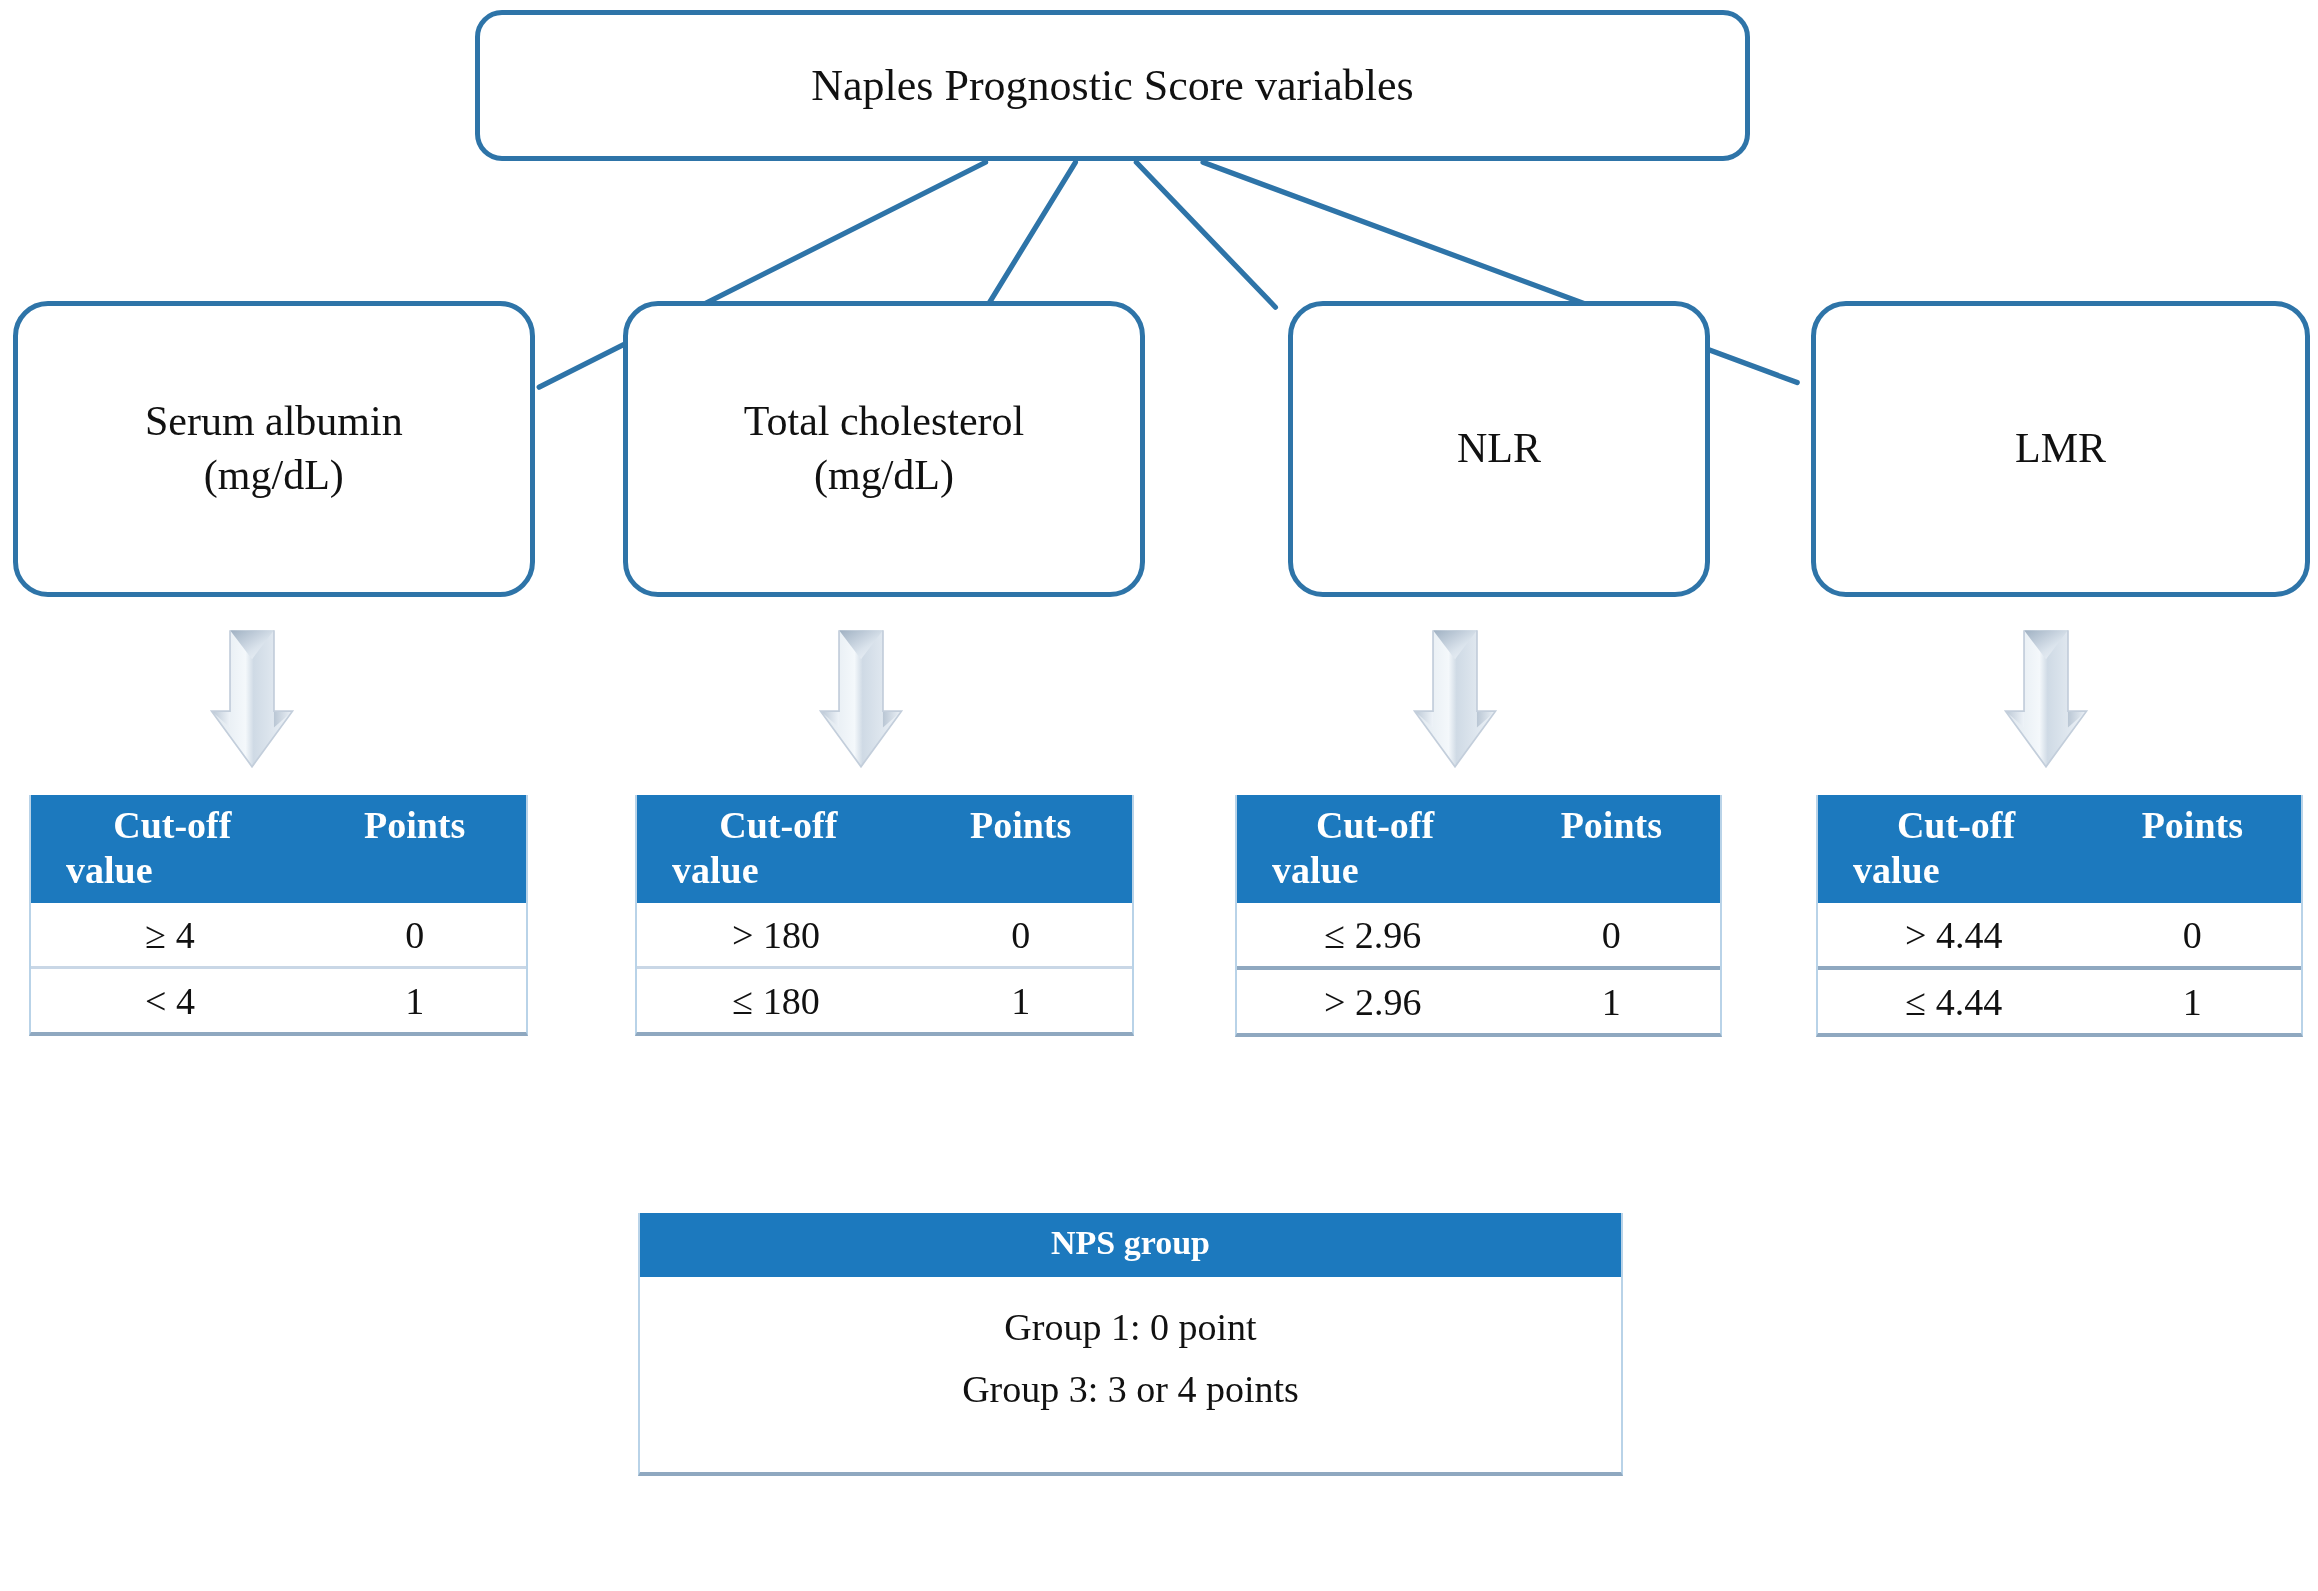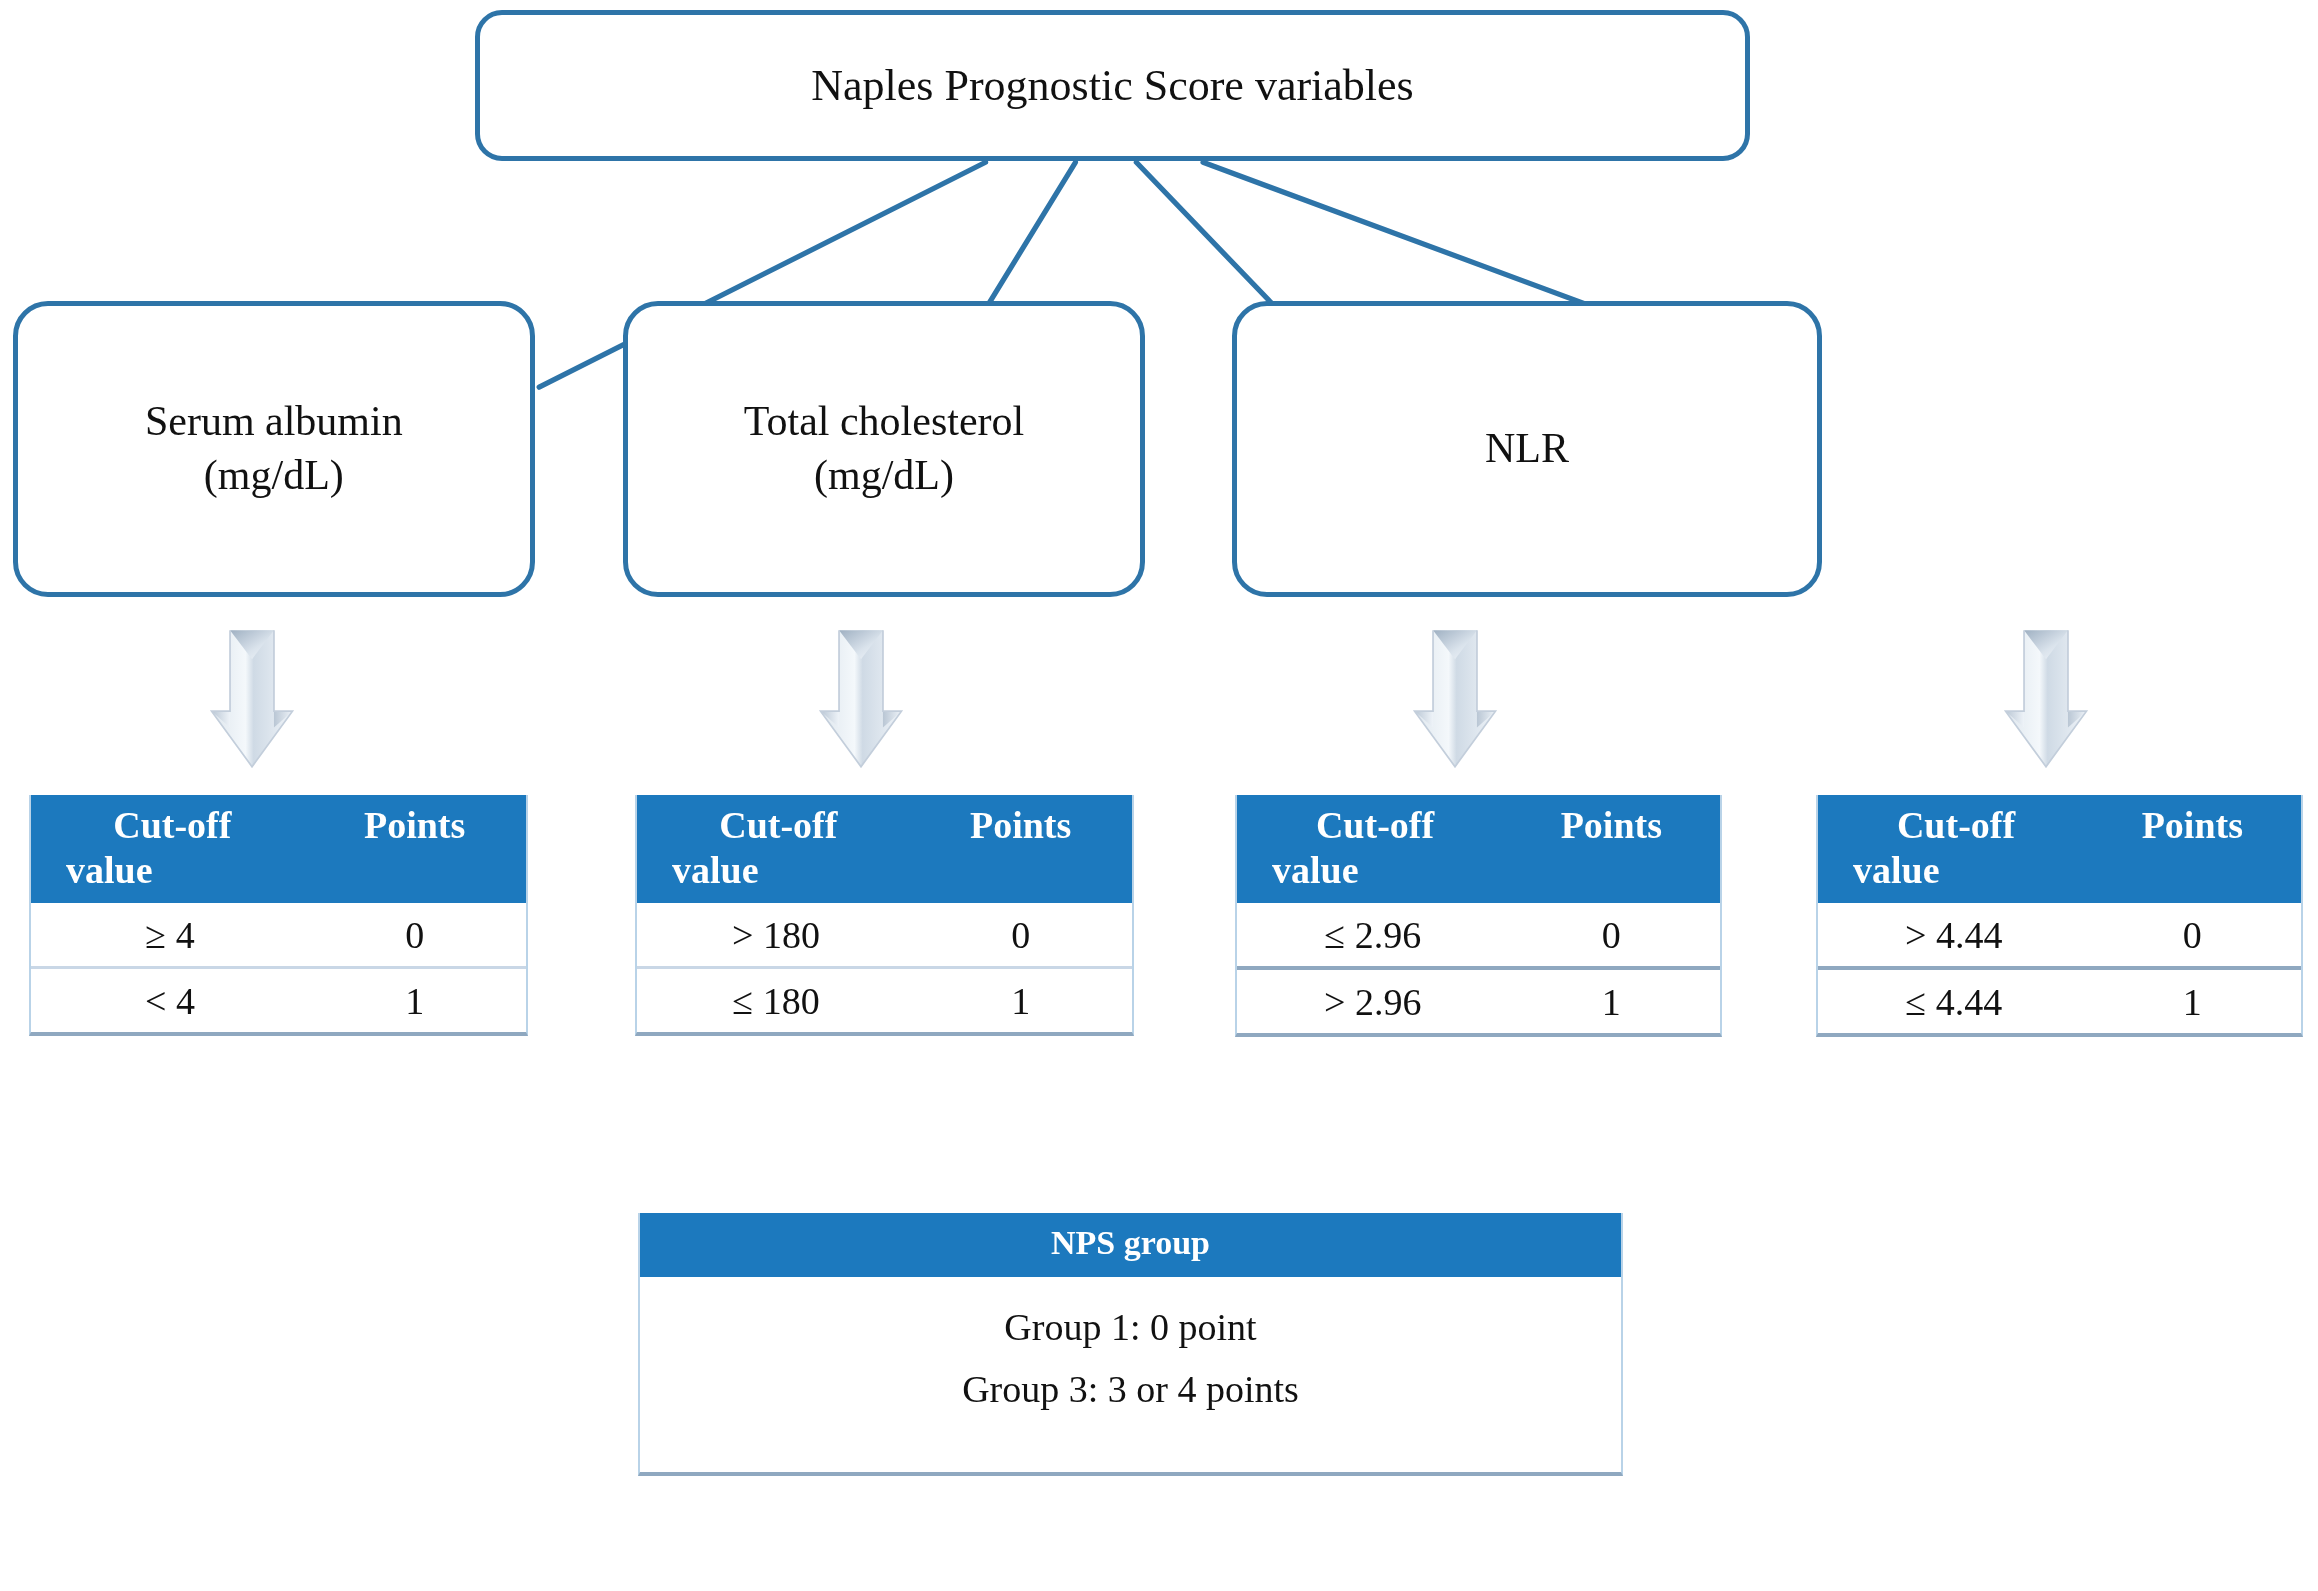--- a/index.html
+++ b/index.html
@@ -48,21 +48,21 @@
     height: 151px;
     border-radius: 27px;
     font-size: 44px;
   }
   .node-var {
     border-radius: 35px;
     font-size: 42px;
   }
   #node-albumin { left: 12.8px;   top: 301px; width: 522px;  height: 296px; }
   #node-chol    { left: 623px; top: 301px; width: 522px;  height: 296px; }
-  #node-nlr     { left: 1232px; top: 301px; width: 590px;  height: 296px; font-family: Liberation Serif, serif; }
+  #node-nlr     { left: 1288px; top: 301px; width: 422px;  height: 296px; font-family: Liberation Serif, serif; }
   #node-lmr     { left: 1811px; top: 301px; width: 499px;  height: 296px; }
 
   
   .arrow3d {
     position: absolute;
     width: 104px;
     height: 151px;
   }
   #arrow-1 { left: 200px;  top: 623px; }
   #arrow-2 { left: 809px; top: 623px; }
@@ -162,20 +162,23 @@
   <div class="node node-var" id="node-albumin">
     <span class="node-label">Serum albumin
 (mg/dL)</span>
   </div>
   <div class="node node-var" id="node-chol">
     <span class="node-label">Total cholesterol
 (mg/dL)</span>
   </div>
   <div class="node node-var" id="node-nlr">
     <span class="node-label">NLR</span>
+  </div>
+  <div class="node node-var" id="node-lmr">
+    <span class="node-label">LMR</span>
   </div>
 
   <svg class="arrow3d" id="arrow-1" viewBox="0 0 180 260">
     <defs>
       <linearGradient id="ag-body" x1="0" y1="0" x2="1" y2="0">
         <stop offset="0%" stop-color="#dfe7ee"></stop>
         <stop offset="42%" stop-color="#f4f8fb"></stop>
         <stop offset="52%" stop-color="#cfdae5"></stop>
         <stop offset="100%" stop-color="#eef3f8"></stop>
       </linearGradient>

